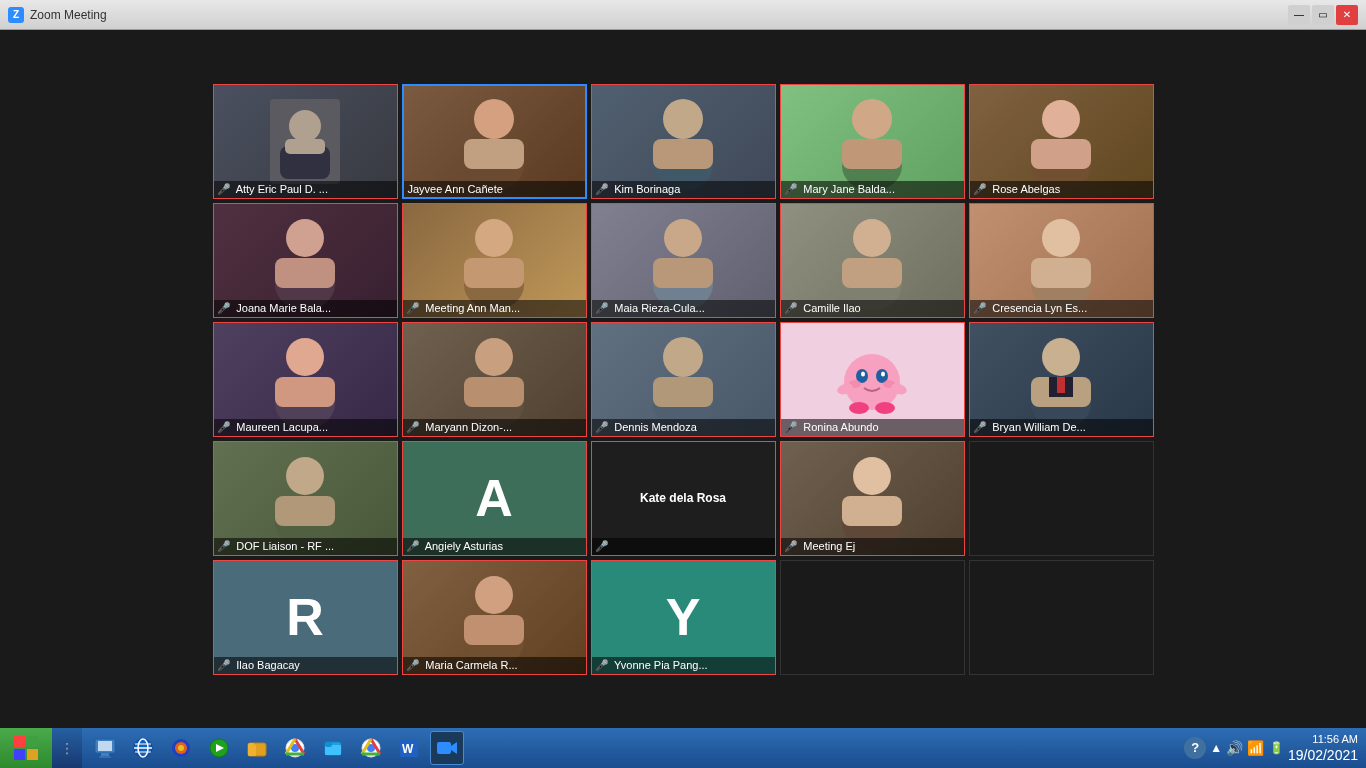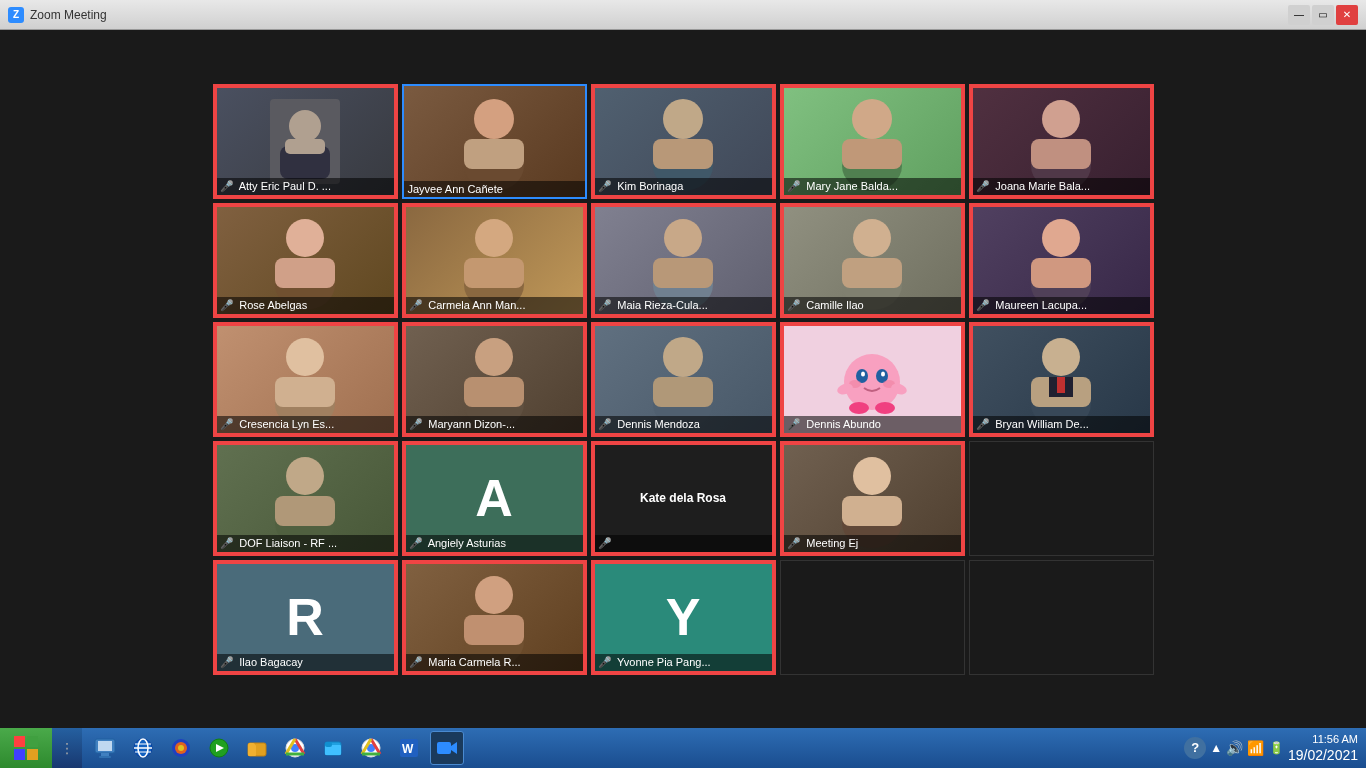--- a/index.html
+++ b/index.html
@@ -73,21 +73,21 @@
     #video-grid {
       display: grid;
       grid-template-columns: repeat(5, 185px);
       grid-template-rows: repeat(5, 115px);
       gap: 4px;
     }
 
     .video-cell {
       position: relative;
       background: #2a2a2a;
-      border: 4px solid #ef4444;
+      border: 1px solid #ef4444;
       overflow: hidden;
       cursor: pointer;
     }
 
     .video-cell.active-speaker {
       border: 2px solid #2d8cff;
     }
 
     .name-label {
       position: absolute;
@@ -234,58 +234,58 @@
           <rect x="10" y="48" width="60" height="30" rx="8" fill="#c09878"></rect>
         </svg>
       </div>
       <div class="name-label">
         <span style="color:#ff6666;margin-right:2px;">🎤</span>
         <span>Mary Jane Balda...</span>
       </div>
     </div>
 
     <div class="video-cell">
+      <div style="width:100%;height:100%;background:linear-gradient(135deg,#806040,#604820);display:flex;align-items:center;justify-content:center;">
+        <svg width="80" height="100" viewBox="0 0 80 100">
+          <circle cx="40" cy="28" r="19" fill="#e0b098"></circle>
+          <ellipse cx="40" cy="75" rx="30" ry="25" fill="#705030"></ellipse>
+          <rect x="10" y="48" width="60" height="30" rx="8" fill="#d0a088"></rect>
+        </svg>
+      </div>
+      <div class="name-label">
+        <span style="color:#ff6666;margin-right:2px;">🎤</span>
+        <span>Rose Abelgas</span>
+      </div>
+    </div>
+
+    <div class="video-cell">
       <div style="width:100%;height:100%;background:linear-gradient(135deg,#503040,#382030);display:flex;align-items:center;justify-content:center;">
         <svg width="80" height="100" viewBox="0 0 80 100">
           <circle cx="40" cy="28" r="19" fill="#d0a090"></circle>
           <ellipse cx="40" cy="75" rx="30" ry="25" fill="#503848"></ellipse>
           <rect x="10" y="48" width="60" height="30" rx="8" fill="#c09080"></rect>
         </svg>
       </div>
       <div class="name-label">
         <span style="color:#ff6666;margin-right:2px;">🎤</span>
         <span>Joana Marie Bala...</span>
       </div>
     </div>
 
     <div class="video-cell">
-      <div style="width:100%;height:100%;background:linear-gradient(135deg,#806040,#604820);display:flex;align-items:center;justify-content:center;">
-        <svg width="80" height="100" viewBox="0 0 80 100">
-          <circle cx="40" cy="28" r="19" fill="#e0b098"></circle>
-          <ellipse cx="40" cy="75" rx="30" ry="25" fill="#705030"></ellipse>
-          <rect x="10" y="48" width="60" height="30" rx="8" fill="#d0a088"></rect>
-        </svg>
-      </div>
-      <div class="name-label">
-        <span style="color:#ff6666;margin-right:2px;">🎤</span>
-        <span>Rose Abelgas</span>
-      </div>
-    </div>
-
-    <div class="video-cell">
       <div style="width:100%;height:100%;background:linear-gradient(135deg,#8a6840,#c09858);display:flex;align-items:center;justify-content:center;">
         <svg width="80" height="100" viewBox="0 0 80 100">
           <circle cx="40" cy="28" r="19" fill="#d4a880"></circle>
           <ellipse cx="40" cy="75" rx="30" ry="25" fill="#8a6840"></ellipse>
           <rect x="10" y="48" width="60" height="30" rx="8" fill="#c49870"></rect>
         </svg>
       </div>
       <div class="name-label">
         <span style="color:#ff6666;margin-right:2px;">🎤</span>
-        <span>Carmela Ann Man...</span>
+        <span>Meeting Ann Man...</span>
       </div>
     </div>
 
     <div class="video-cell">
       <div style="width:100%;height:100%;background:linear-gradient(135deg,#808090,#606070);display:flex;align-items:center;justify-content:center;">
         <svg width="80" height="100" viewBox="0 0 80 100">
           <circle cx="40" cy="28" r="19" fill="#c8a888"></circle>
           <ellipse cx="40" cy="75" rx="30" ry="25" fill="#708090"></ellipse>
           <rect x="10" y="48" width="60" height="30" rx="8" fill="#b89878"></rect>
         </svg>
@@ -304,44 +304,44 @@
           <rect x="10" y="48" width="60" height="30" rx="8" fill="#c0a080"></rect>
         </svg>
       </div>
       <div class="name-label">
         <span style="color:#ff6666;margin-right:2px;">🎤</span>
         <span>Camille Ilao</span>
       </div>
     </div>
 
     <div class="video-cell">
+      <div style="width:100%;height:100%;background:linear-gradient(135deg,#c09070,#a07050);display:flex;align-items:center;justify-content:center;">
+        <svg width="80" height="100" viewBox="0 0 80 100">
+          <circle cx="40" cy="28" r="19" fill="#e0c0a0"></circle>
+          <ellipse cx="40" cy="75" rx="30" ry="25" fill="#a08060"></ellipse>
+          <rect x="10" y="48" width="60" height="30" rx="8" fill="#d0b090"></rect>
+        </svg>
+      </div>
+      <div class="name-label">
+        <span style="color:#ff6666;margin-right:2px;">🎤</span>
+        <span>Cresencia Lyn Es...</span>
+      </div>
+    </div>
+
+    <div class="video-cell">
       <div style="width:100%;height:100%;background:linear-gradient(135deg,#504060,#382848);display:flex;align-items:center;justify-content:center;">
         <svg width="80" height="100" viewBox="0 0 80 100">
           <circle cx="40" cy="28" r="19" fill="#e0a890"></circle>
           <ellipse cx="40" cy="75" rx="30" ry="25" fill="#504058"></ellipse>
           <rect x="10" y="48" width="60" height="30" rx="8" fill="#d09880"></rect>
         </svg>
       </div>
       <div class="name-label">
         <span style="color:#ff6666;margin-right:2px;">🎤</span>
         <span>Maureen Lacupa...</span>
-      </div>
-    </div>
-
-    <div class="video-cell">
-      <div style="width:100%;height:100%;background:linear-gradient(135deg,#c09070,#a07050);display:flex;align-items:center;justify-content:center;">
-        <svg width="80" height="100" viewBox="0 0 80 100">
-          <circle cx="40" cy="28" r="19" fill="#e0c0a0"></circle>
-          <ellipse cx="40" cy="75" rx="30" ry="25" fill="#a08060"></ellipse>
-          <rect x="10" y="48" width="60" height="30" rx="8" fill="#d0b090"></rect>
-        </svg>
-      </div>
-      <div class="name-label">
-        <span style="color:#ff6666;margin-right:2px;">🎤</span>
-        <span>Cresencia Lyn Es...</span>
       </div>
     </div>
 
     <div class="video-cell">
       <div style="width:100%;height:100%;background:linear-gradient(135deg,#706050,#504030);display:flex;align-items:center;justify-content:center;">
         <svg width="80" height="100" viewBox="0 0 80 100">
           <circle cx="40" cy="28" r="19" fill="#c8a080"></circle>
           <ellipse cx="40" cy="75" rx="30" ry="25" fill="#605040"></ellipse>
           <rect x="10" y="48" width="60" height="30" rx="8" fill="#b89070"></rect>
         </svg>
@@ -384,21 +384,21 @@
 
           <ellipse cx="22" cy="64" rx="10" ry="6" fill="#f04080"></ellipse>
           <ellipse cx="48" cy="64" rx="10" ry="6" fill="#f04080"></ellipse>
 
           <ellipse cx="8" cy="45" rx="8" ry="5" fill="#f8a0c0" transform="rotate(-20,8,45)"></ellipse>
           <ellipse cx="62" cy="45" rx="8" ry="5" fill="#f8a0c0" transform="rotate(20,62,45)"></ellipse>
         </svg>
       </div>
       <div class="name-label">
         <span style="color:#ff6666;margin-right:2px;">🎤</span>
-        <span>Dennis Abundo</span>
+        <span>Ronina Abundo</span>
       </div>
     </div>
 
     <div class="video-cell">
       <div style="width:100%;height:100%;background:linear-gradient(135deg,#405060,#283848);display:flex;align-items:center;justify-content:center;">
         <svg width="80" height="100" viewBox="0 0 80 100">
           <circle cx="40" cy="28" r="19" fill="#c8b090"></circle>
           <ellipse cx="40" cy="75" rx="30" ry="25" fill="#384858"></ellipse>
           <rect x="10" y="48" width="60" height="30" rx="8" fill="#b8a080"></rect>
 

